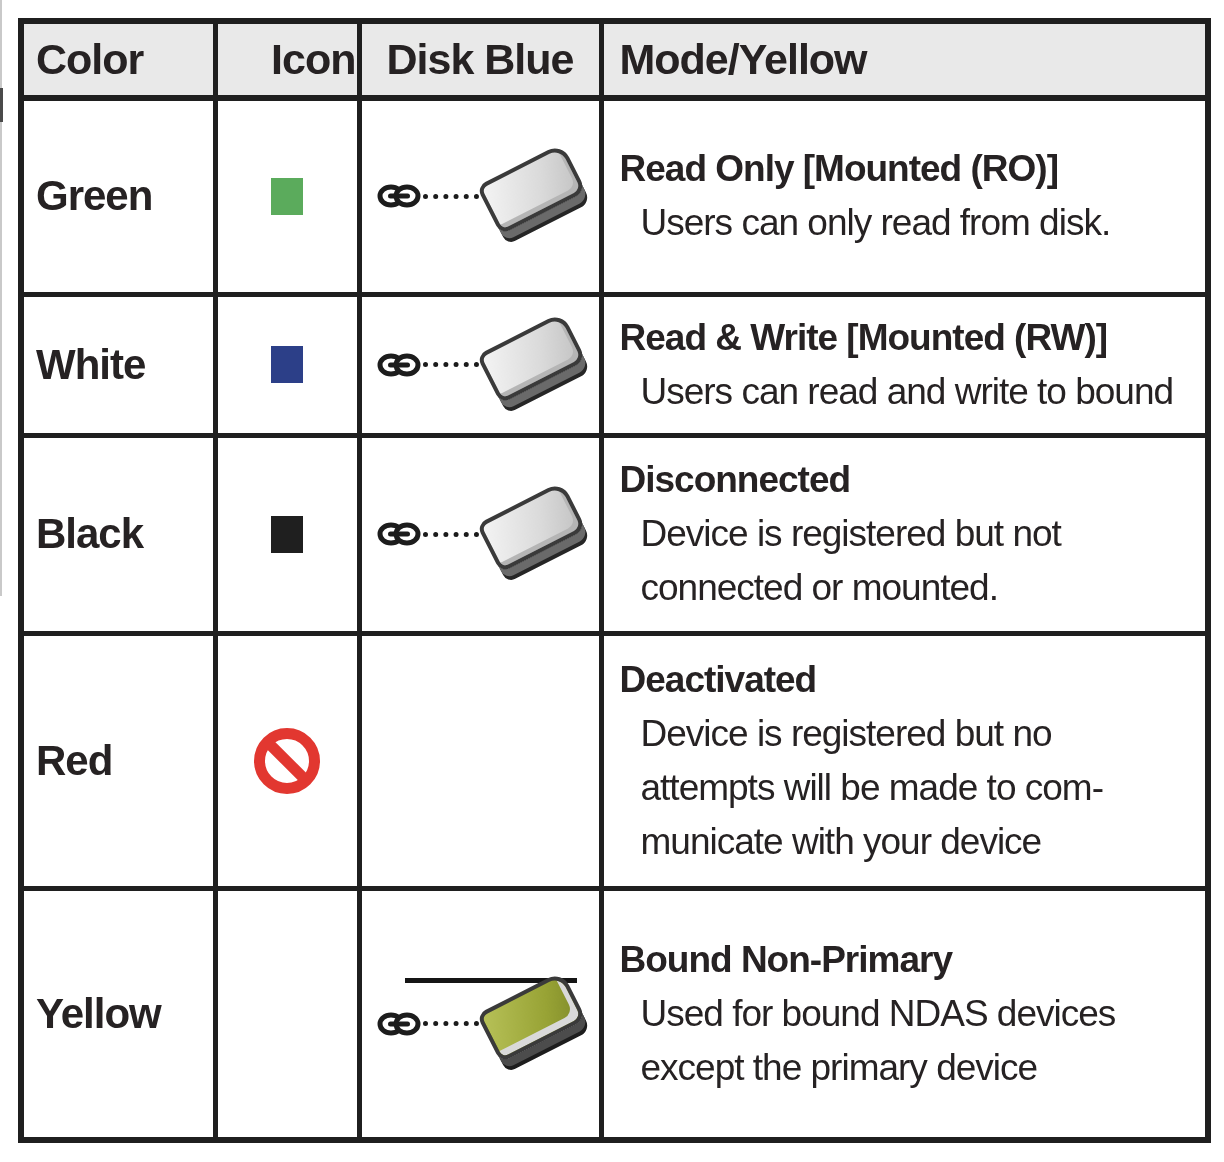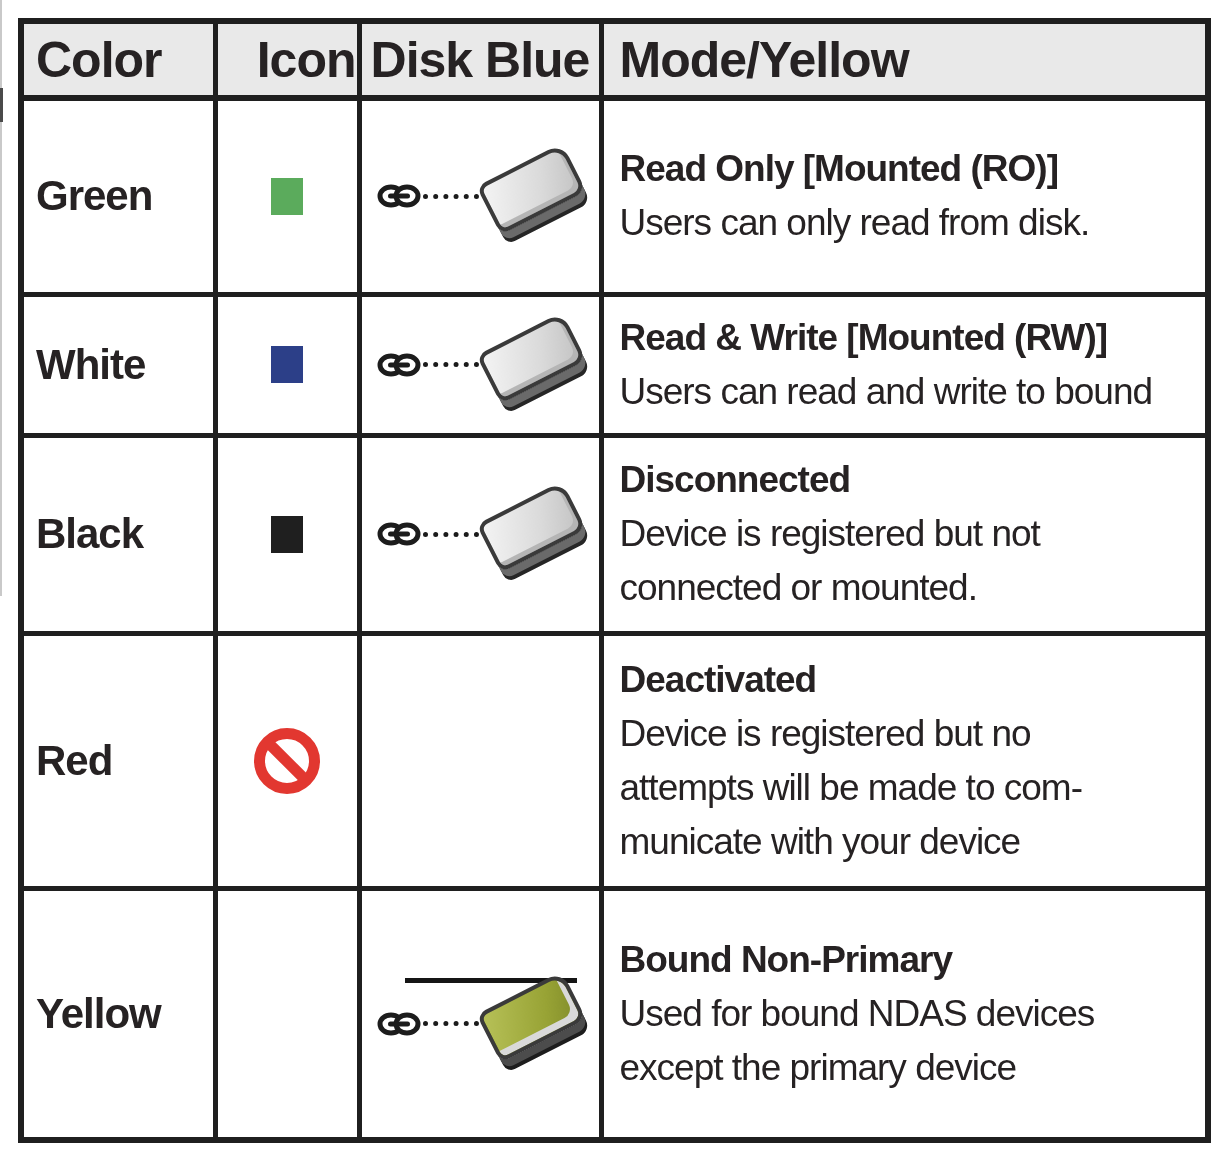--- a/index.html
+++ b/index.html
@@ -13,21 +13,21 @@
   .edge-line-dark{position:absolute;left:0;top:88px;width:3px;height:34px;background:#4a4a4a;}
 
   table.status{
     position:absolute;left:18px;top:18px;
     width:1187px;height:1125px;
     border-collapse:collapse;table-layout:fixed;
     border:6px solid #1f1f1f;
   }
   td,th{border:5px solid #1f1f1f;vertical-align:middle;overflow:hidden;}
   thead th{
-    background:#e9e9e9;font-weight:bold;font-size:50px;letter-spacing:-1px;
+    background:#e9e9e9;font-weight:bold;font-size:43px;letter-spacing:-1px;
     border-bottom:6px solid #1f1f1f;
   }
   th.h-color{ text-align:left;padding-left:12px; }
   th.h-icon{ text-align:right; }
   th.h-disk{ text-align:center; }
   th.h-mode{ text-align:left;padding-left:16px; }
 
   tbody tr:nth-child(1){height:185px;}
   tbody tr:nth-child(2){height:124px;}
   tbody tr:nth-child(3){height:129px;}
@@ -35,21 +35,21 @@
   tbody tr:nth-child(5){height:237px;}
   tbody tr:nth-child(6){height:190px;}
   thead tr{height:77px;}
 
   td.c-color{font-size:42px;padding-left:12px;letter-spacing:-1px;font-weight:bold;}
   td.c-icon{text-align:center;}
   td.c-disk{text-align:center;}
   td.c-mode{padding:10px 8px 10px 16px;}
 
   .mode-title{font-weight:bold;font-size:37px;line-height:54px;letter-spacing:-1px;}
-  .mode-desc{font-size:37px;line-height:54px;letter-spacing:-1px;white-space:pre-line;}
+  .mode-desc{font-size:37px;line-height:54px;letter-spacing:-1px;white-space:pre-line;margin-left:21px;}
 
   .sq{display:inline-block;width:32px;height:37px;vertical-align:middle;}
   .sq.outline{width:34px;height:40px;background:#fff;border:6px solid #1f1f1f;box-sizing:border-box;}
 
   .no-sign{
     display:inline-block;width:66px;height:66px;box-sizing:border-box;
     border:11px solid var(--c,#e23730);border-radius:50%;position:relative;vertical-align:middle;
   }
   .no-sign::after{
     content:"";position:absolute;top:50%;left:-3px;right:-3px;height:11px;margin-top:-5.5px;

